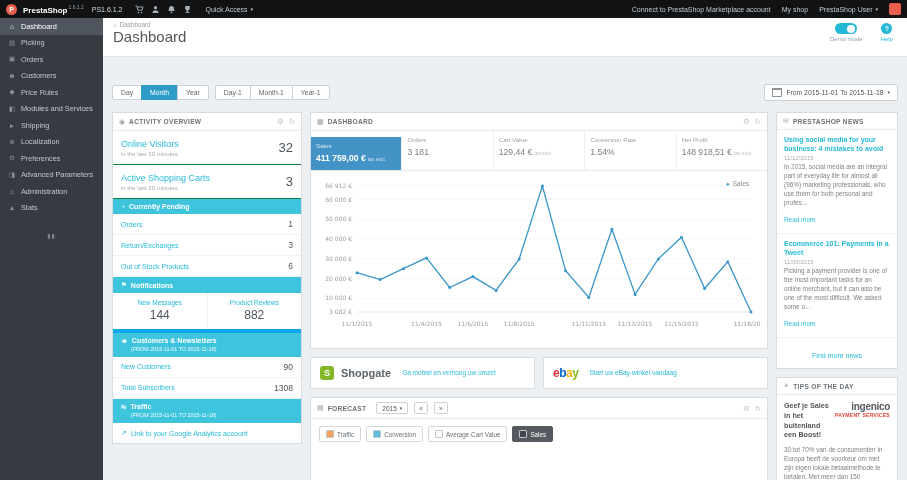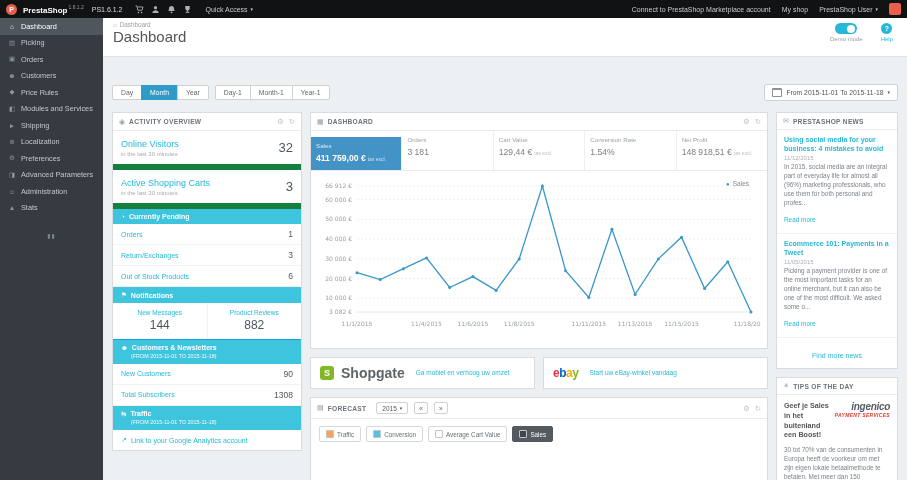--- a/index.html
+++ b/index.html
@@ -66,34 +66,34 @@
   .col-left{width:190px;flex:none;}
   .col-mid{width:458px;flex:none;}
   .col-right{flex:1;min-width:0;}
   .panel{background:#fff;border:1px solid #d8dcdf;}
   .panel-header{display:flex;align-items:center;gap:4px;padding:4px 6px;border-bottom:1px solid #e8ebed;}
   .ph-icon{font-size:7px;color:#9aa1a8;}
   .ph-title{font-size:6.6px;font-weight:bold;color:#6b7278;letter-spacing:.3px;white-space:nowrap;}
   .ph-tools{margin-left:auto;display:flex;gap:5px;color:#c2c7cb;font-size:7.5px;}
   .ph-tools span{cursor:pointer;}
   
-  .stat-block{position:relative;padding:8px 8px 7px;border-bottom:6px solid #15803d;}
+  .stat-block{position:relative;padding:8px 8px 7px;border-bottom:1px solid #15803d;}
   .stat-label{font-size:9px;color:#25b9d7;cursor:pointer;}
   .stat-sub{font-size:6px;color:#a6acb1;margin-top:2px;}
   .stat-value{position:absolute;top:9px;right:8px;font-size:13px;color:#4e555b;}
   .cyan-bar{background:#3fc4de;color:#fff;padding:4px 8px;font-size:7px;font-weight:bold;display:flex;
             align-items:center;gap:4px;}
   .cyan-bar.two-line{display:block;padding:4px 8px 5px;}
   .bar-main{display:flex;align-items:center;gap:4px;}
   .bar-icon{font-size:6.5px;}
   .bar-sub{font-size:5.4px;font-weight:normal;opacity:.95;margin-top:1.5px;margin-left:10px;}
   .data-row{display:flex;justify-content:space-between;align-items:center;padding:5px 8px;border-bottom:1px solid #f0f3f4;}
   .row-label{font-size:7px;color:#25b9d7;}
   .row-value{font-size:8.5px;color:#555;}
-  .notif-grid{display:flex;border-bottom:1px solid #0ea5e9;}
+  .notif-grid{display:flex;border-bottom:4px solid #0ea5e9;}
   .notif-cell{flex:1;text-align:center;padding:6px 0 7px;cursor:pointer;}
   .notif-cell:first-child{border-right:1px solid #f0f3f4;}
   .cell-label{font-size:6.5px;color:#25b9d7;}
   .cell-value{font-size:12px;color:#4e555b;margin-top:2px;}
   .ga-link-row{display:flex;align-items:center;gap:4px;padding:6px 8px;}
   .ga-icon{color:#25b9d7;font-size:7px;}
   .ga-link{font-size:7px;color:#25b9d7;cursor:pointer;}
   
   .kpi-row{display:flex;border-bottom:1px solid #e8ebed;}
   .kpi{flex:1;min-width:0;padding:5px 5px 7px;border-right:1px solid #edeff0;cursor:pointer;overflow:hidden;}
@@ -109,21 +109,21 @@
   .chart-area{position:relative;padding:5px 4px 0;}
   .chart-legend{position:absolute;top:9px;right:18px;font-size:6.5px;color:#888;display:flex;gap:3px;
                 align-items:center;cursor:pointer;}
   .chart-legend .dot{color:#3a96c8;font-size:6px;}
   svg text.tick{font-size:6px;fill:#9aa0a5;font-family:"DejaVu Sans",sans-serif;}
   .modules-row{margin-top:8px;display:flex;gap:8px;}
   .module-box{flex:1;background:#fff;border:1px solid #d8dcdf;height:32px;display:flex;align-items:center;
               gap:7px;padding:0 9px;box-sizing:border-box;}
   .shopgate-badge{width:14px;height:14px;border-radius:3px;background:#84b727;color:#fff;font-size:9px;font-weight:bold;
                   display:flex;align-items:center;justify-content:center;flex:none;}
-  .shopgate-name{font-size:14px;font-weight:bold;color:#5d646a;}
+  .shopgate-name{font-size:11px;font-weight:bold;color:#5d646a;}
   .module-link{font-size:6.5px;color:#25b9d7;margin-left:4px;line-height:1.25;cursor:pointer;}
   .ebay-logo{font-size:12px;font-weight:bold;letter-spacing:-.5px;display:flex;}
   .forecast{margin-top:8px;}
   .year-select{display:inline-flex;align-items:center;gap:3px;border:1px solid #cdd2d6;border-radius:2px;
                padding:1.5px 5px;font-size:6.5px;color:#555;margin-left:6px;background:#fff;cursor:pointer;}
   .nav-btn{border:1px solid #cdd2d6;background:#fff;font-size:6.5px;color:#666;padding:1.5px 4px;border-radius:2px;
            margin-left:2px;cursor:pointer;font-family:inherit;}
   .forecast-body{padding:7px 8px;display:flex;gap:5px;}
   .chip{display:inline-flex;align-items:center;gap:3px;border:1px solid #d5d9dc;border-radius:2px;padding:3px 6px;
         font-size:6.3px;color:#667076;background:#fff;cursor:pointer;}
@@ -135,21 +135,21 @@
   .a-title{font-size:7px;font-weight:bold;color:#25b9d7;line-height:1.3;cursor:pointer;}
   .a-date{font-size:6px;color:#a9afb4;margin:2px 0;}
   .a-body{font-size:6.4px;color:#7c838a;line-height:1.4;}
   .read-more{display:inline-block;margin-top:2px;font-size:6.4px;color:#25b9d7;cursor:pointer;}
   .more-news{text-align:center;padding:6px;}
   .more-news a{font-size:7px;color:#25b9d7;cursor:pointer;}
   .tips{margin-top:8px;}
   .tips-body-wrap{padding:6px 7px;}
   .tips-top{display:flex;gap:6px;margin-bottom:5px;}
   .tips-headline{flex:1;font-size:7.2px;font-weight:bold;color:#555;line-height:1.35;}
-  .ingenico{text-align:right;flex:none;font-style:italic;}
+  .ingenico{text-align:right;flex:none;}
   .ing-name{font-size:10px;font-weight:bold;color:#555b60;letter-spacing:-.3px;}
   .ing-sub{font-size:5px;color:#e03c31;font-weight:bold;text-transform:uppercase;letter-spacing:.3px;}
   .tips-text{font-size:6.4px;color:#7c838a;line-height:1.42;}
 </style>
 </head>
 <body>
 
 <div class="topbar">
   <div class="logo">P</div>
   <div class="brand">

